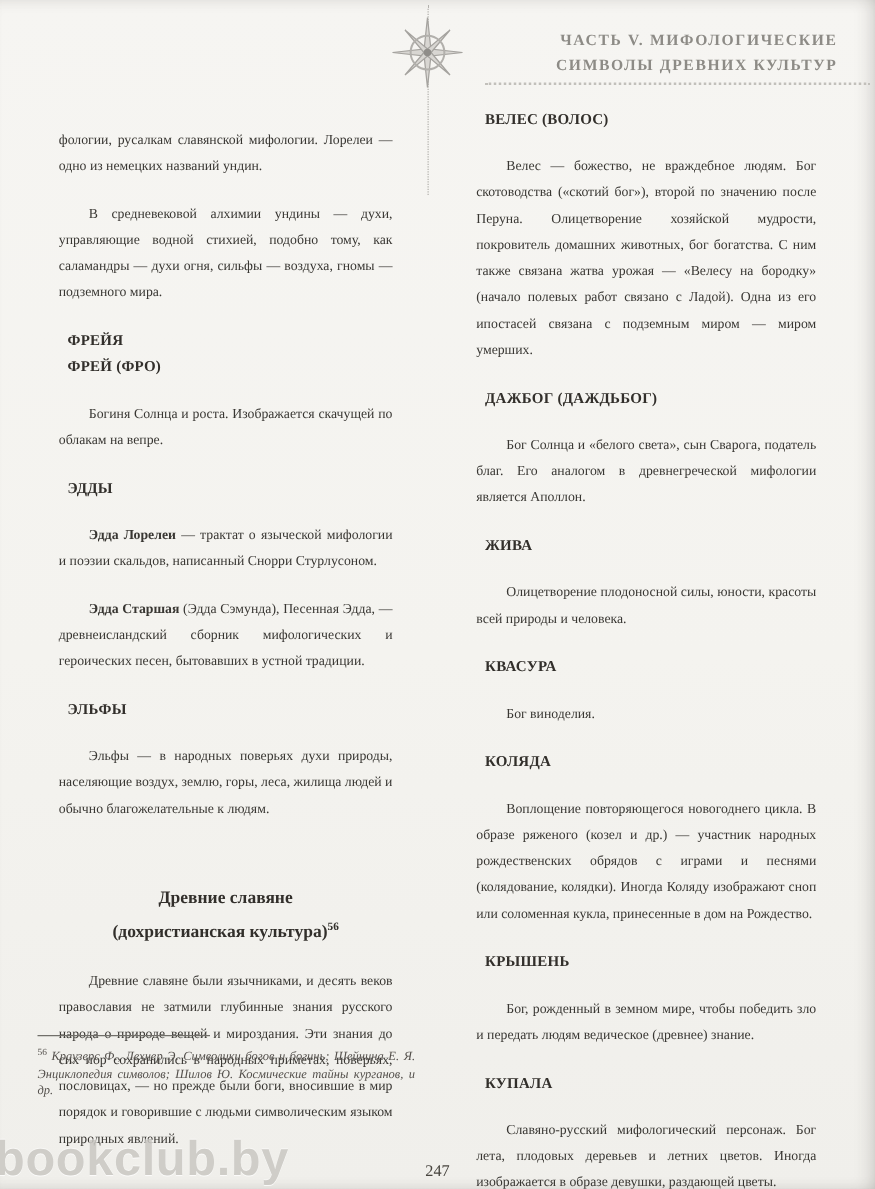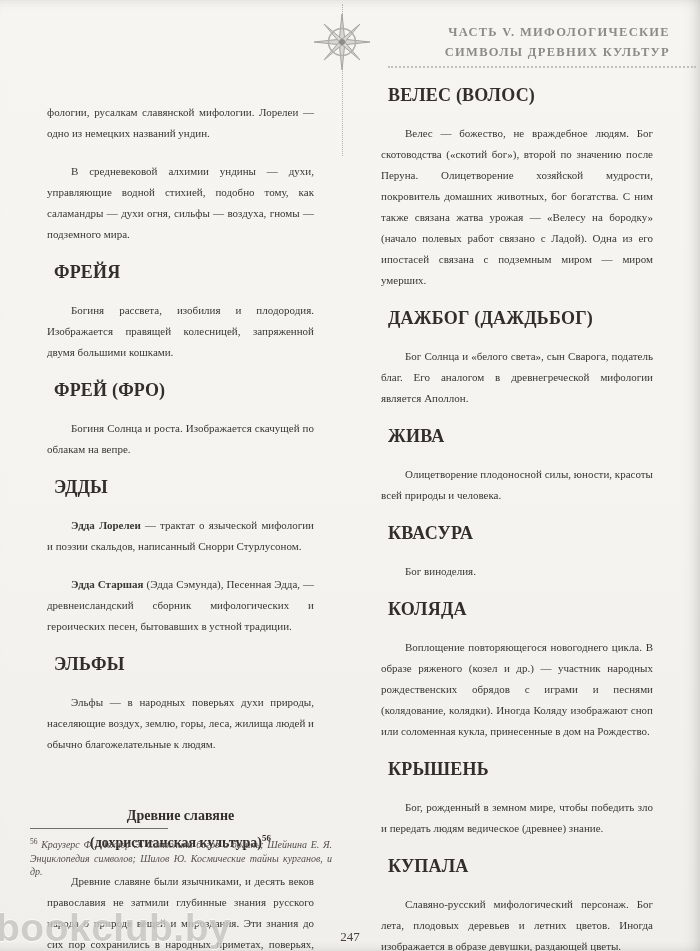--- a/index.html
+++ b/index.html
@@ -51,21 +51,21 @@
   .col-left  { width: 301px; }
   .col-right { width: 306px; }
   p.body-text {
     margin: 17px;
     font-size: 11px;
     line-height: 21px;
   }
   p.indent { text-indent: 24px; }
   h3.sec-title {
     margin: 0; padding: 0;
-    font-size: 18px;
+    font-size: 12px;
     line-height: 21px;
     font-weight: bold;
     text-indent: 24px;
     letter-spacing: 0.2px;
     color: #322f2b;
     text-align: left;
   }
   .mt { margin-top: 21px; }
   .mt-r { margin-top: 26px; }
   .center-head {
@@ -145,21 +145,20 @@
     </svg>
   </div>
 
   <div class="columns">
 
     <div class="col col-left">
       <p class="body-text">фологии, русалкам славянской мифологии. Лорелеи — одно из немецких названий ундин.</p>
       <p class="body-text indent">В средневековой алхимии ундины — духи, управляющие водной стихией, подобно тому, как саламандры — духи огня, сильфы — воздуха, гномы — подземного мира.</p>
 
       <h3 class="sec-title mt">ФРЕЙЯ</h3>
-      <p class="body-text indent">Богиня рассвета, изобилия и плодородия. Изображается правящей колесницей, запряженной двумя большими кошками.</p>
 
       <h3 class="sec-title mt">ФРЕЙ (ФРО)</h3>
       <p class="body-text indent">Богиня Солнца и роста. Изображается скачущей по облакам на вепре.</p>
 
       <h3 class="sec-title mt">ЭДДЫ</h3>
       <p class="body-text indent"><b>Эдда Лорелеи</b><span> — трактат о языческой мифологии и поэзии скальдов, написанный Снорри Стурлусоном.</span></p>
       <p class="body-text indent"><b>Эдда Старшая</b><span> (Эдда Сэмунда), Песенная Эдда, — древнеисландский сборник мифологических и героических песен, бытовавших в устной традиции.</span></p>
 
       <h3 class="sec-title mt">ЭЛЬФЫ</h3>
       <p class="body-text indent">Эльфы — в народных поверьях духи природы, населяющие воздух, землю, горы, леса, жилища людей и обычно благожелательные к людям.</p>

